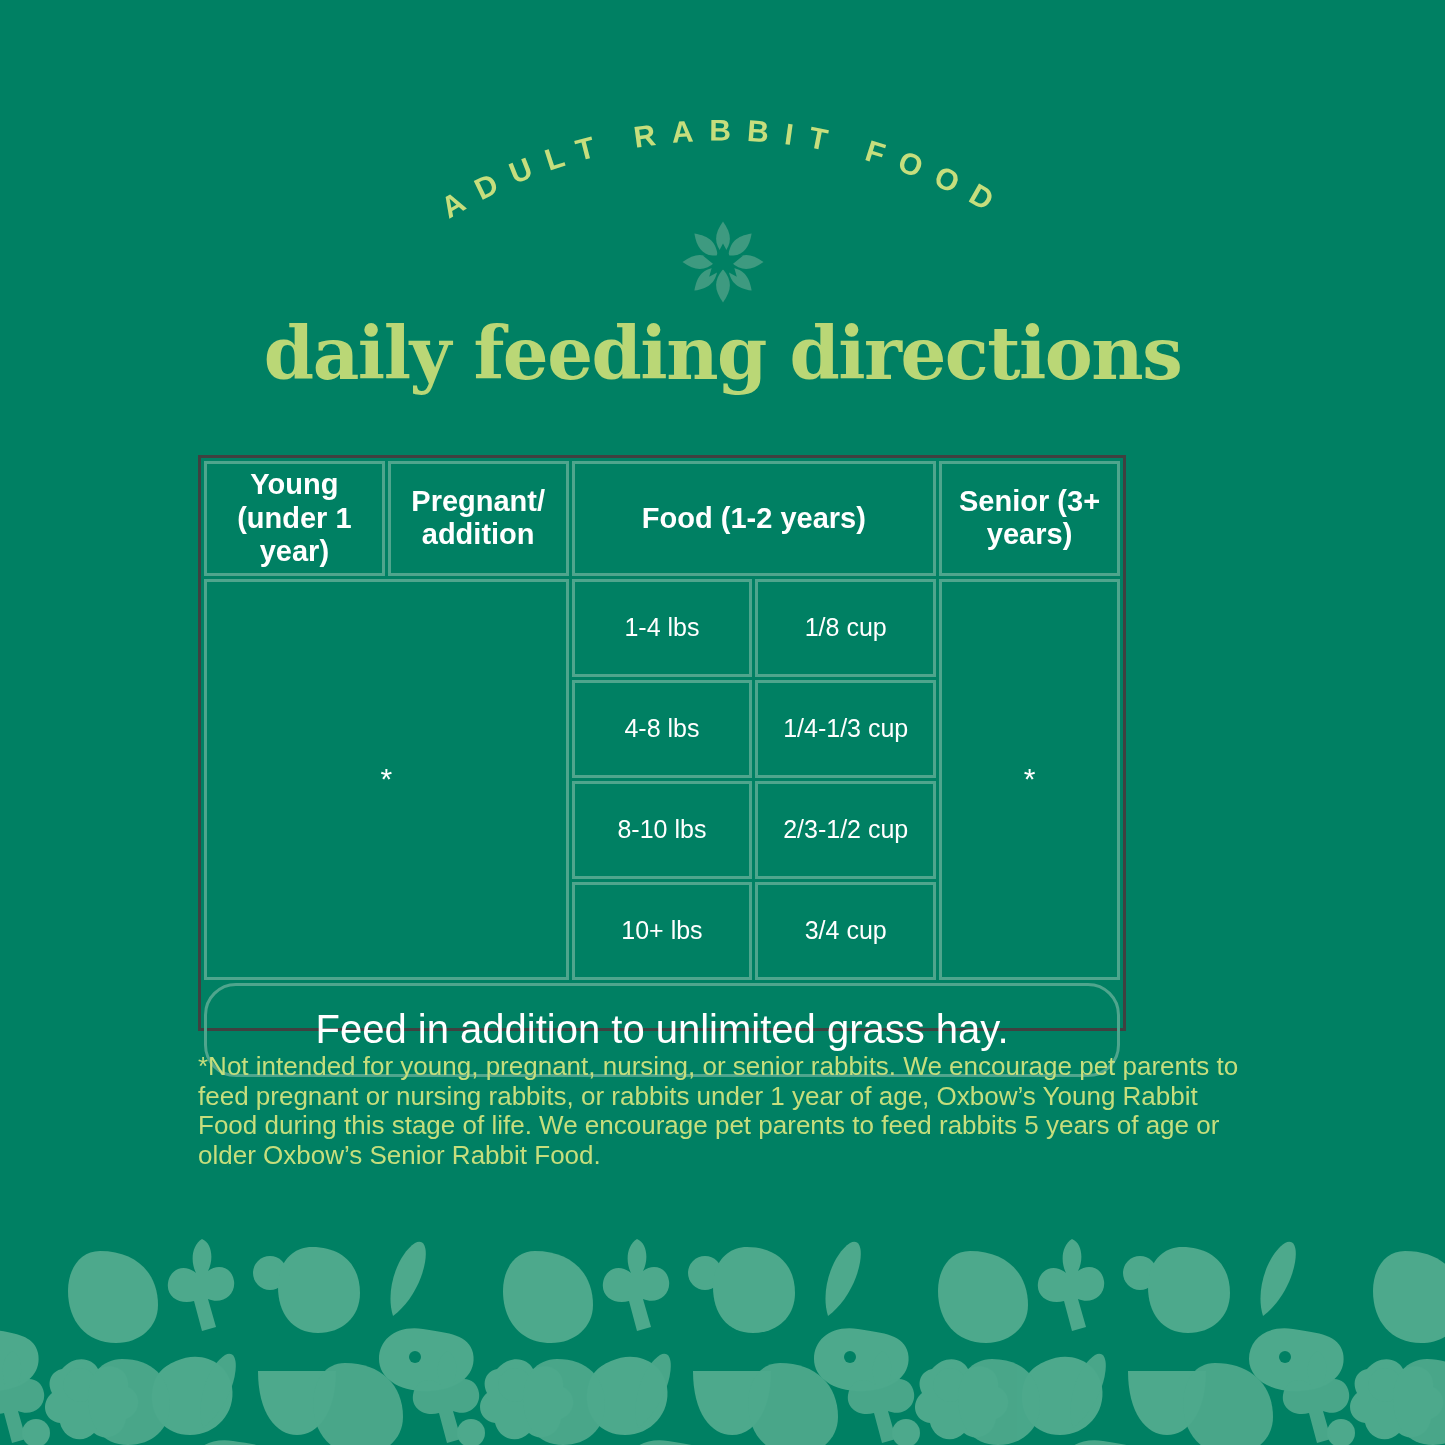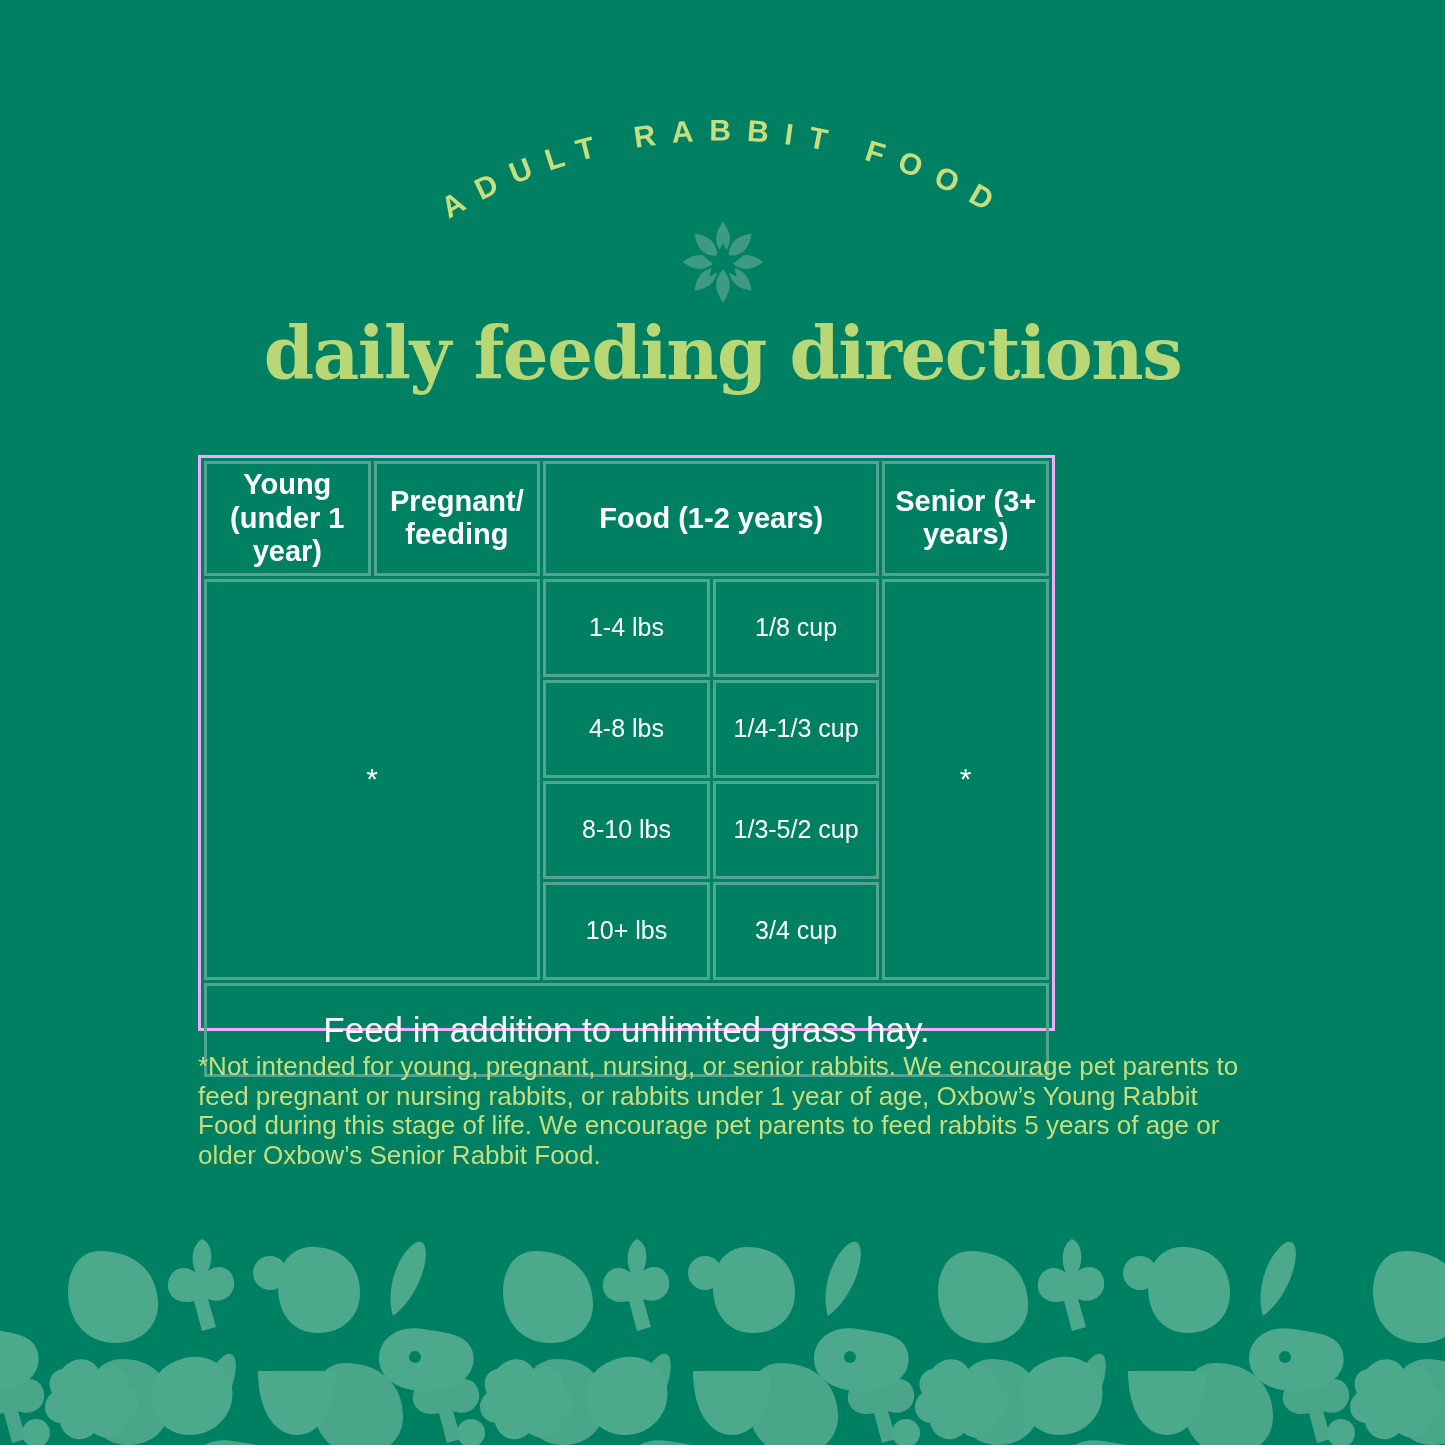--- a/index.html
+++ b/index.html
@@ -57,23 +57,23 @@
     letter-spacing: -1.5px;
     line-height: 1;
     white-space: nowrap;
   }
 
   
   #feeding-table {
     position: absolute;
     left: 198px;
     top: 455px;
-    width: 857px;
+    width: 928px;
     height: 576px;
-    border: 3px solid #f0abfc;
+    border: 3px solid #404040;
   }
 
   .tbl {
     width: 100%;
     height: 100%;
     border-collapse: separate;
     border-spacing: 3px;
     table-layout: fixed;
   }
 
@@ -97,23 +97,24 @@
     font-weight: 400;
     height: 98px;
   }
 
   .star-cell {
     font-size: 30px;
     font-weight: 400;
   }
 
   .note-cell {
-    font-size: 35px;
+    font-size: 40px;
     font-weight: 400;
     height: 94px;
+    border-radius: 32px;
   }
 
   .hdr-cell span, .data-cell span, .star-cell span, .note-cell span { display: inline; }
   .hdr-line { display: block; }
 
   
   #footnote {
     position: absolute;
     left: 198px;
     top: 1052px;
@@ -173,21 +174,21 @@
   <table class="tbl">
     <tbody>
 
       <tr>
         <td class="hdr-cell" colspan="2">
           <span class="hdr-line">Young</span>
           <span class="hdr-line">(under 1 year)</span>
         </td>
         <td class="hdr-cell" colspan="2">
           <span class="hdr-line">Pregnant/</span>
-          <span class="hdr-line">feeding</span>
+          <span class="hdr-line">addition</span>
         </td>
         <td class="hdr-cell" colspan="4">
           <span class="hdr-line">Food</span>
           <span class="hdr-line">(1-2 years)</span>
         </td>
         <td class="hdr-cell" colspan="2">
           <span class="hdr-line">Senior</span>
           <span class="hdr-line">(3+ years)</span>
         </td>
       </tr>
@@ -199,21 +200,21 @@
         <td class="star-cell" colspan="2" rowspan="4">*</td>
       </tr>
 
       <tr>
         <td class="data-cell" colspan="2">4-8 lbs</td>
         <td class="data-cell" colspan="2">1/4-1/3 cup</td>
       </tr>
 
       <tr>
         <td class="data-cell" colspan="2">8-10 lbs</td>
-        <td class="data-cell" colspan="2">1/3-5/2 cup</td>
+        <td class="data-cell" colspan="2">2/3-1/2 cup</td>
       </tr>
 
       <tr>
         <td class="data-cell" colspan="2">10+ lbs</td>
         <td class="data-cell" colspan="2">3/4 cup</td>
       </tr>
 
       <tr>
         <td class="note-cell" colspan="10">Feed in addition to unlimited grass hay.</td>
       </tr>

